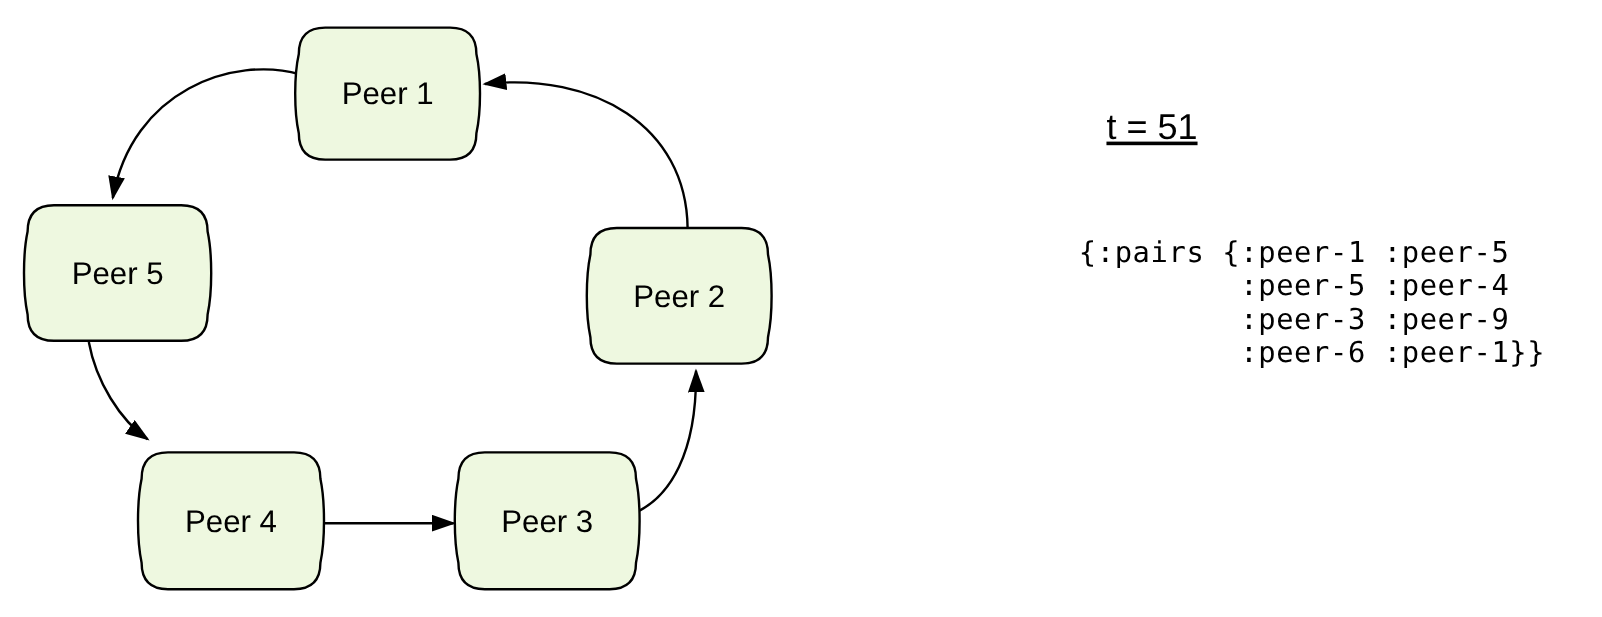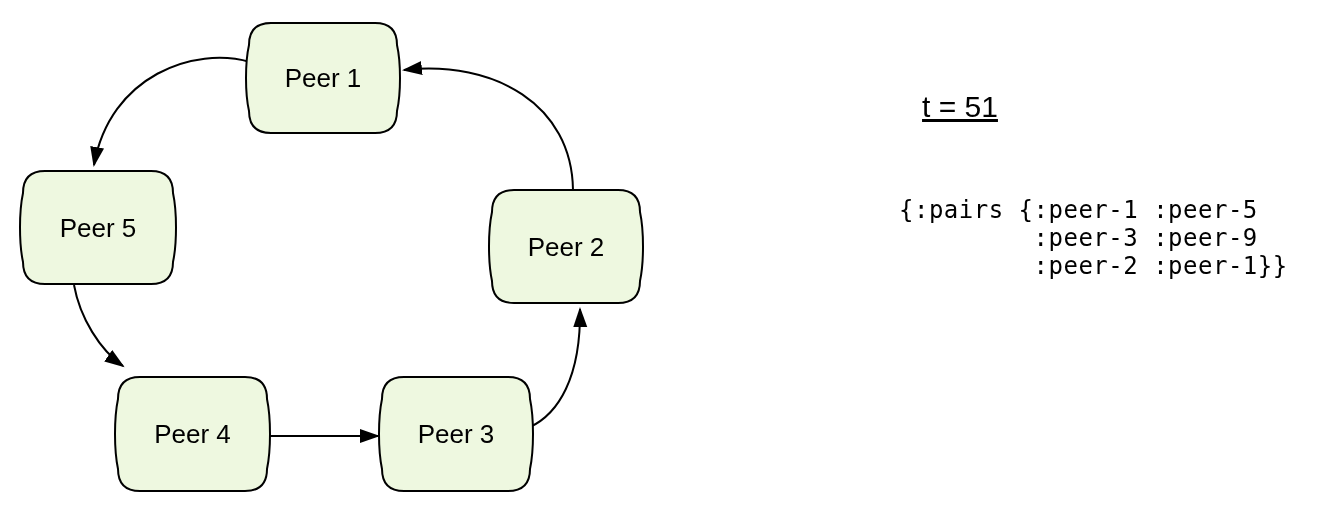--- a/index.html
+++ b/index.html
@@ -97,17 +97,18 @@
           <path d="M 45 171 L 151 171 Q 173 171 173 193 C 177 211.68 177 243.32 173 262 Q 173 284 151 284 L 45 284 Q 23 284 23 262 C 19 243.32 19 211.68 23 193 Q 23 171 45 171 Z" class="node-shape" fill="#eef8e0" stroke="#000000"></path>
           <text x="98" y="236.5" class="node-label" fill="#000000">Peer 5</text>
         </g>
       </g>
   </svg>
 
   <div id="timer">t = 51</div>
 
   <div id="pairs-code">
     <div class="code-line">{:pairs {:peer-1 :peer-5</div>
+    <div class="code-line">         :peer-5 :peer-4</div>
     <div class="code-line">         :peer-3 :peer-9</div>
-    <div class="code-line">         :peer-2 :peer-1}}</div>
+    <div class="code-line">         :peer-6 :peer-1}}</div>
   </div>
 
 </div>
 
 </body></html>

